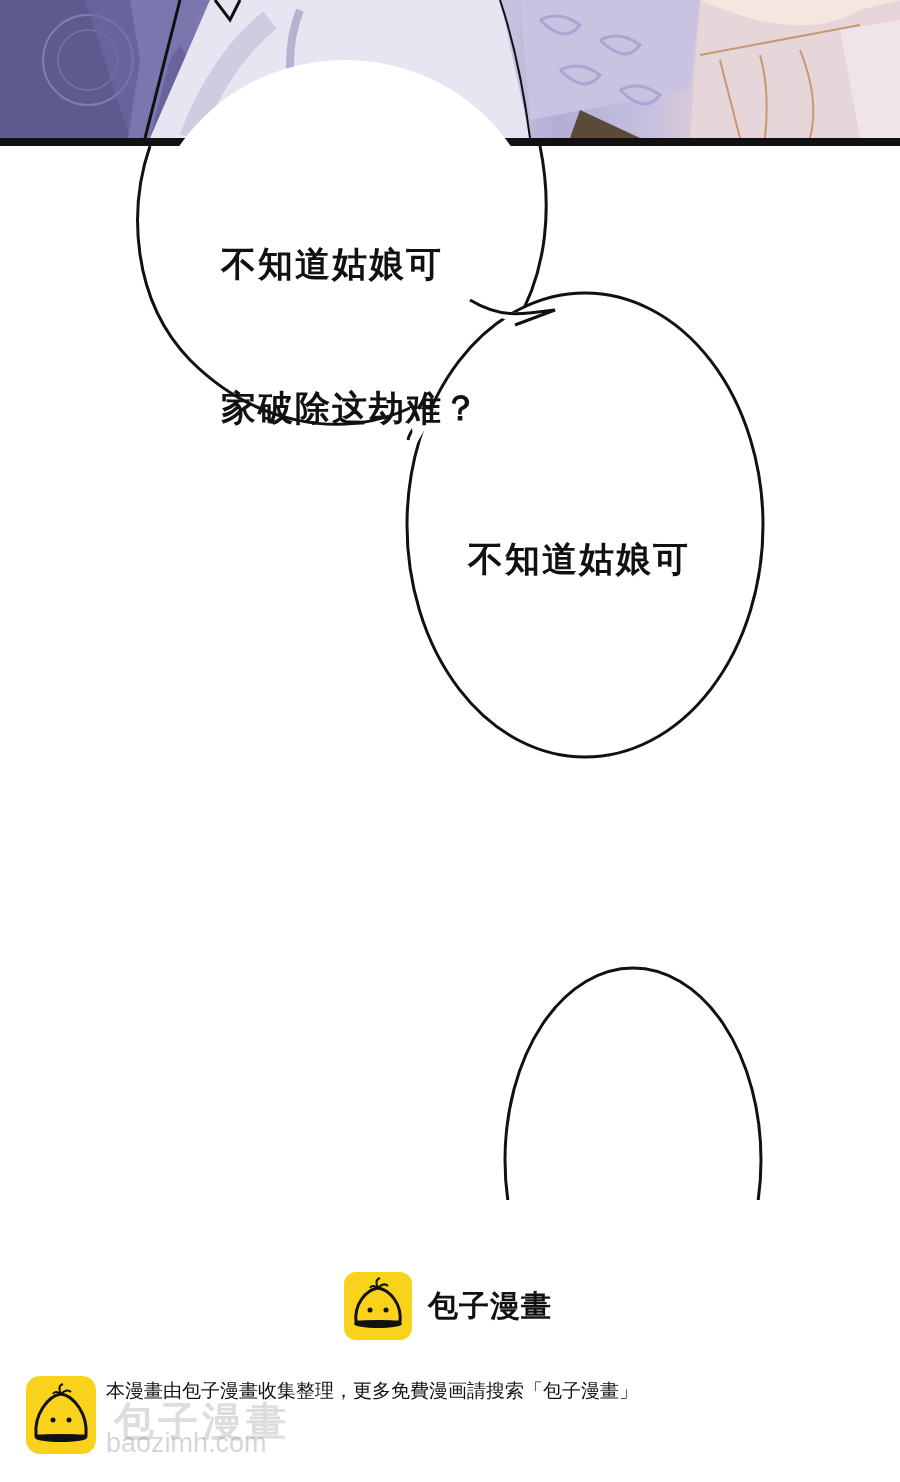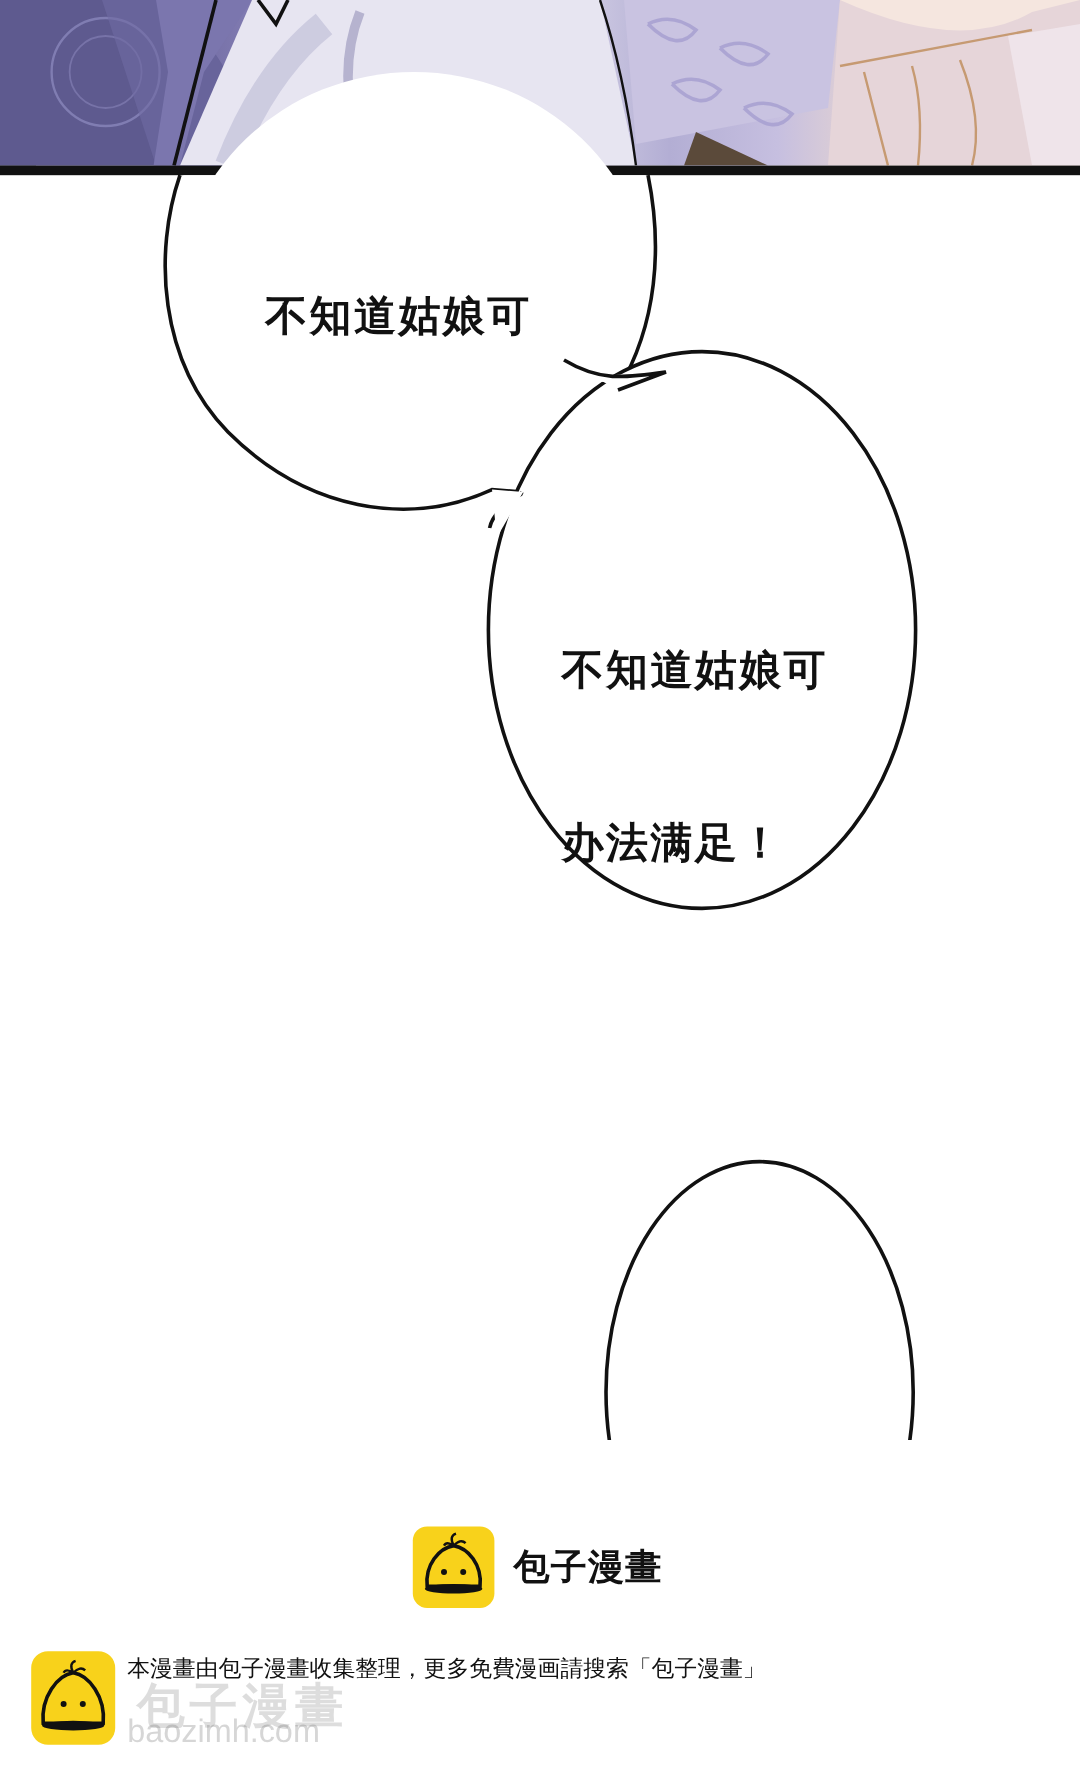--- a/index.html
+++ b/index.html
@@ -74,24 +74,24 @@
   <path d="M520,320 L555,310 L470,315" fill="#ffffff" stroke="none"></path>
   <path d="M515,325 L555,310 C520,315 500,318 470,300" fill="#ffffff" stroke="#111111" stroke-width="3"></path>
   <path d="M435,410 L434,412 C420,420 410,430 408,440" fill="#ffffff" stroke="#111111" stroke-width="3"></path>
   <path d="M410,408 L436,410 L414,448 Z" fill="#ffffff" stroke="none"></path>
 
   <ellipse cx="633" cy="1160" rx="128" ry="192" fill="#ffffff" stroke="#111111" stroke-width="3"></ellipse>
 </svg>
 
 <div class="bubble-text b1">
   <div>不知道姑娘可</div>
+  <div>家破除这劫难？</div>
 </div>
 <div class="bubble-text b2">
   <div>不知道姑娘可</div>
-  <div>办法满足！</div>
 </div>
 <div class="bubble-text b3">
   <div>九弟，跟</div>
   <div>姑娘道歉。</div>
 </div>
 <div class="clip-bottom"></div>
 
 <div class="brand-row">
   <div class="bao-icon">
     <svg width="68" height="68" viewBox="0 0 68 68">

